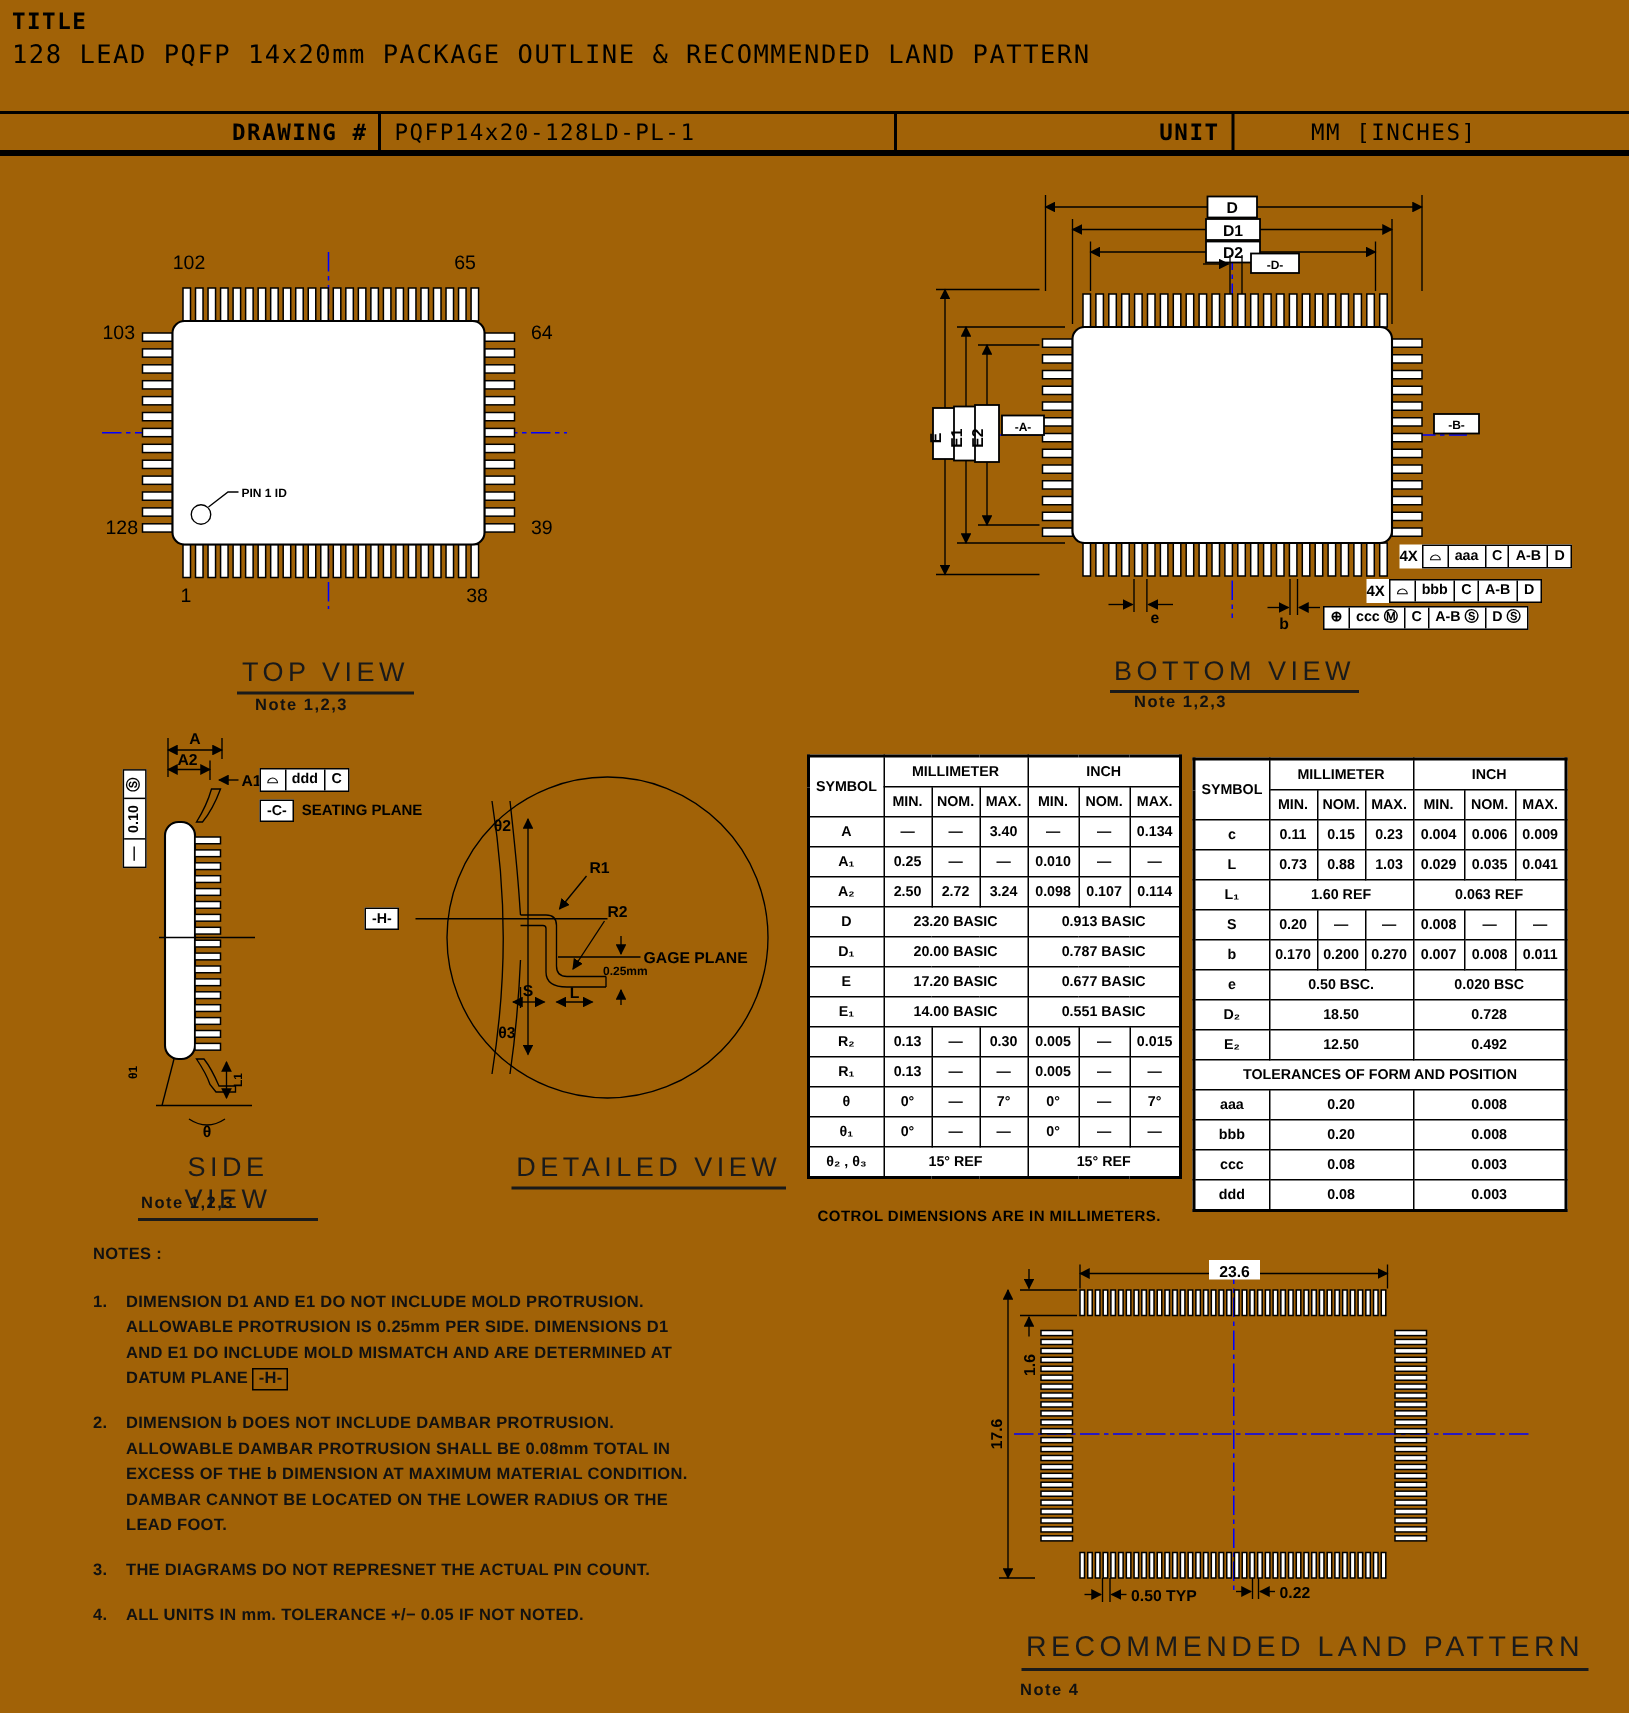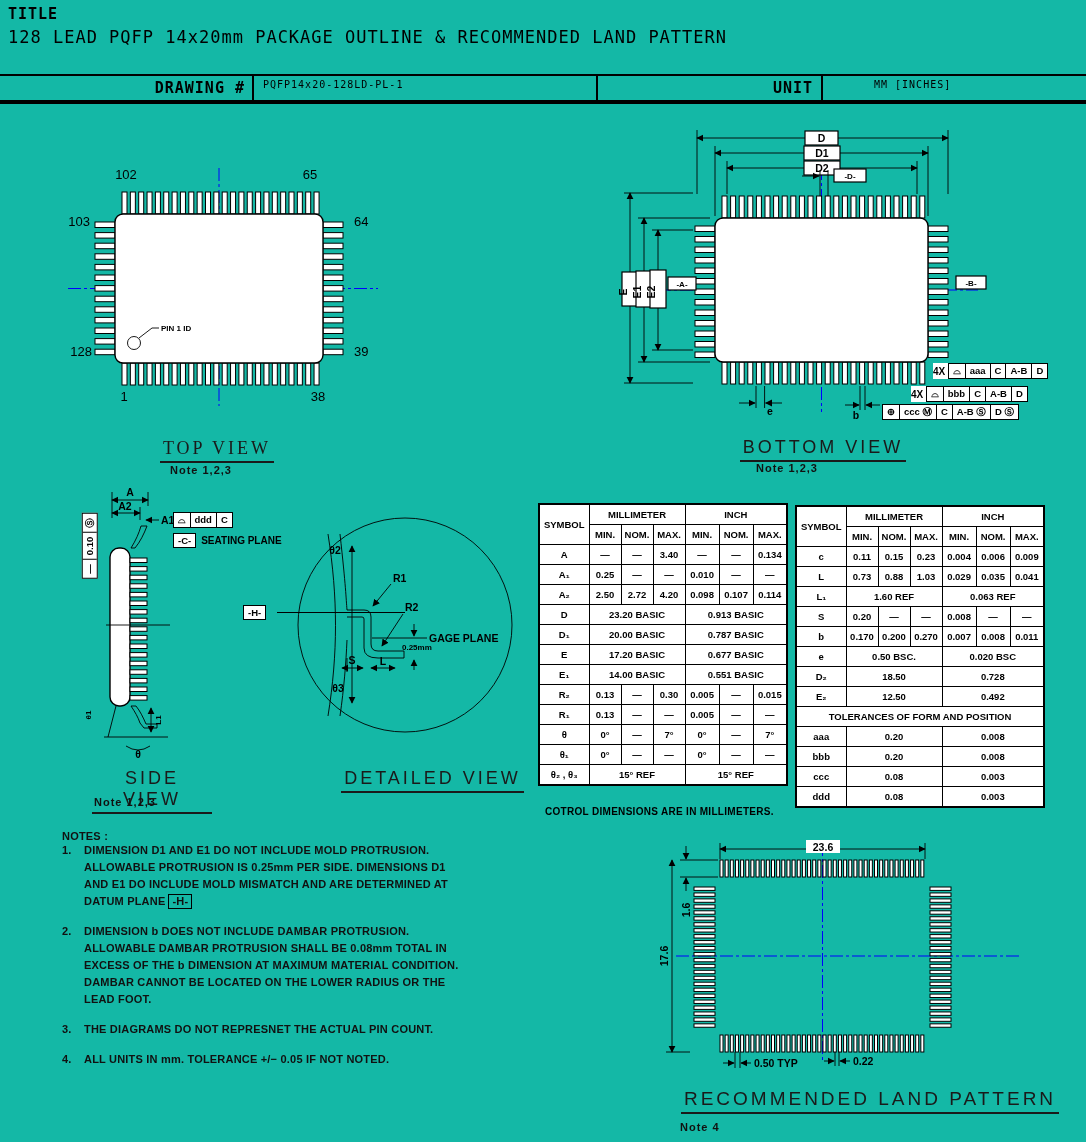--- a/index.html
+++ b/index.html
@@ -1,44 +1,44 @@
 <!DOCTYPE html>
 <html><head>
 <meta charset="utf-8">
 <style>
   html,body{margin:0;padding:0;background:#fff;}
-  .sheet{position:relative;width:1086px;height:1142px;background:#14b8a6;overflow:hidden;
+  .sheet{position:relative;width:1086px;height:1142px;background:#a16207;overflow:hidden;
          font-family:"Liberation Sans",sans-serif;color:#000;}
   .abs{position:absolute;}
   .mono{font-family:"DejaVu Sans Mono",monospace;}
   .hrule{position:absolute;left:0;width:1086px;background:#000;}
   .vrule{position:absolute;width:2px;background:#000;}
   .hdr-lbl{font-weight:bold;font-size:15px;letter-spacing:1px;}
-  .hdr-val{font-size:10px;letter-spacing:1px;}
+  .hdr-val{font-size:15px;letter-spacing:1px;}
   .caption{position:absolute;text-align:center;font-size:18px;letter-spacing:3px;color:#1a1a1a;}
   .caption span{display:inline-block;border-bottom:2px solid #1a1a1a;padding:0 3px 2px;}
   .viewnote{position:absolute;font-size:11px;font-weight:bold;letter-spacing:1px;color:#111;}
   .fcf{position:absolute;display:flex;align-items:center;font-size:9.5px;font-weight:bold;background:#fff;}
   .fcf .prefix{margin-right:3px;font-size:10px;font-weight:bold;}
   .fcf .cells{display:flex;border:1.5px solid #000;background:#fff;}
   .fcf .cell{padding:1px 4px;line-height:12px;border-right:1.5px solid #000;white-space:nowrap;}
   .fcf .cell:last-child{border-right:none;}
   .rot90{transform:rotate(-90deg);transform-origin:center center;}
   .dbox{display:inline-block;border:1.5px solid #000;padding:0 4px;font-size:9.5px;
         font-weight:bold;line-height:13px;background:#fff;white-space:nowrap;}
   .leader{position:absolute;background:#000;height:1px;}
   .tblwrap{position:absolute;}
   table.dim{border-collapse:collapse;border:2px solid #000;table-layout:fixed;background:#fff;}
   table.dim td,table.dim th{border:1px solid #000;font-size:9.5px;text-align:center;
         padding:0 1px;height:19px;font-weight:600;overflow:hidden;white-space:nowrap;}
   table.dim th{font-weight:bold;}
   .ctrlnote{position:absolute;font-size:10px;font-weight:bold;letter-spacing:0.3px;}
   .notes{position:absolute;left:62px;top:830px;width:486px;font-size:11px;font-weight:600;
          letter-spacing:0.2px;color:#111;}
-  .notes .heading{}
+  .notes .heading{margin-bottom:18px;}
   .note-item{display:flex;margin-bottom:13px;line-height:17px;}
   .note-num{width:22px;flex:none;}
   .note-text{white-space:pre-line;}
   .note-box{display:inline-block;border:1.5px solid #000;padding:0 3px;margin-left:3px;line-height:13px;}
   svg{position:absolute;overflow:visible;}
   .pin{fill:#fff;stroke:#000;stroke-width:1;}
   .body{fill:#fff;stroke:#000;stroke-width:1.4;}
   .thin{stroke:#000;stroke-width:0.9;fill:none;}
   .dimln{stroke:#000;stroke-width:0.9;fill:none;}
   .cl{stroke:#0000ff;stroke-width:1;fill:none;stroke-dasharray:13 3 3 3;}
@@ -162,21 +162,21 @@
     <text class="lbl-xs" x="121" y="203">PIN 1 ID</text>
     <text class="lbl" x="86" y="51" text-anchor="middle">102</text>
     <text class="lbl" x="270" y="51" text-anchor="middle">65</text>
     <text class="lbl" x="50" y="98" text-anchor="end">103</text>
     <text class="lbl" x="314" y="98">64</text>
     <text class="lbl" x="52" y="228" text-anchor="end">128</text>
     <text class="lbl" x="314" y="228">39</text>
     <text class="lbl" x="84" y="273" text-anchor="middle">1</text>
     <text class="lbl" x="278" y="273" text-anchor="middle">38</text>
   </svg>
-  <div class="caption" style="left:142px;top:438px;width:150px;font-family:Liberation Serif, serif;"><span>TOP VIEW</span></div>
+  <div class="caption" style="left:142px;top:438px;width:150px;"><span>TOP VIEW</span></div>
   <div class="viewnote" style="left:170px;top:464px;">Note 1,2,3</div>
 
   <svg style="left:598px;top:112px;" width="488" height="360" viewBox="0 0 488 360">
     <line class="cl" x1="223.5" y1="55" x2="223.5" y2="300"></line>
     <line class="cl" x1="38" y1="178" x2="380" y2="178"></line>
     <g>
         <rect class="pin" x="124" y="84" width="5" height="22"></rect>
         <rect class="pin" x="132.6" y="84" width="5" height="22"></rect>
         <rect class="pin" x="141.2" y="84" width="5" height="22"></rect>
         <rect class="pin" x="149.8" y="84" width="5" height="22"></rect>
@@ -485,21 +485,21 @@
             <td>—</td>
             <td>—</td>
             <td>0.010</td>
             <td>—</td>
             <td>—</td>
           </tr>
           <tr>
             <td>A₂</td>
             <td>2.50</td>
             <td>2.72</td>
-            <td>4.20</td>
+            <td>3.24</td>
             <td>0.098</td>
             <td>0.107</td>
             <td>0.114</td>
           </tr>
           <tr>
             <td>D</td>
             <td colspan="3">23.20 BASIC</td>
             <td colspan="3">0.913 BASIC</td>
           </tr>
           <tr>

